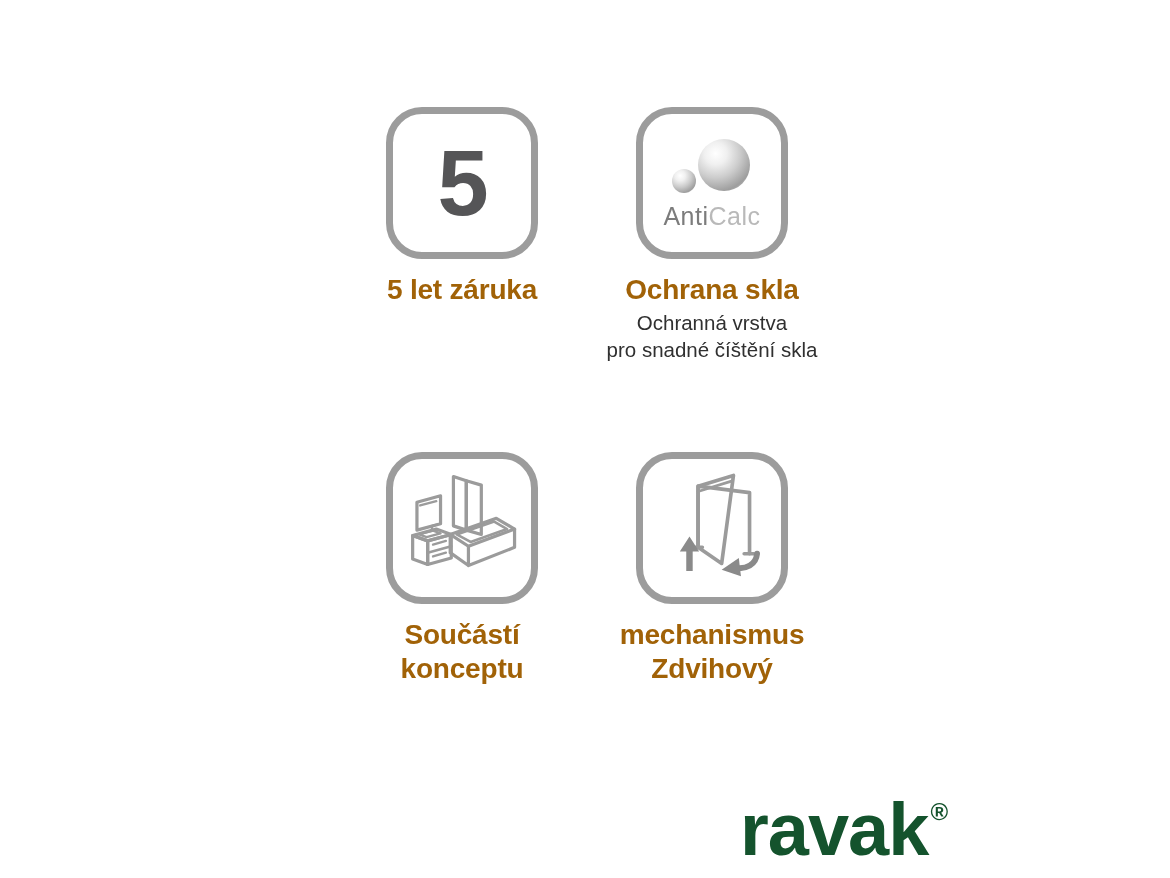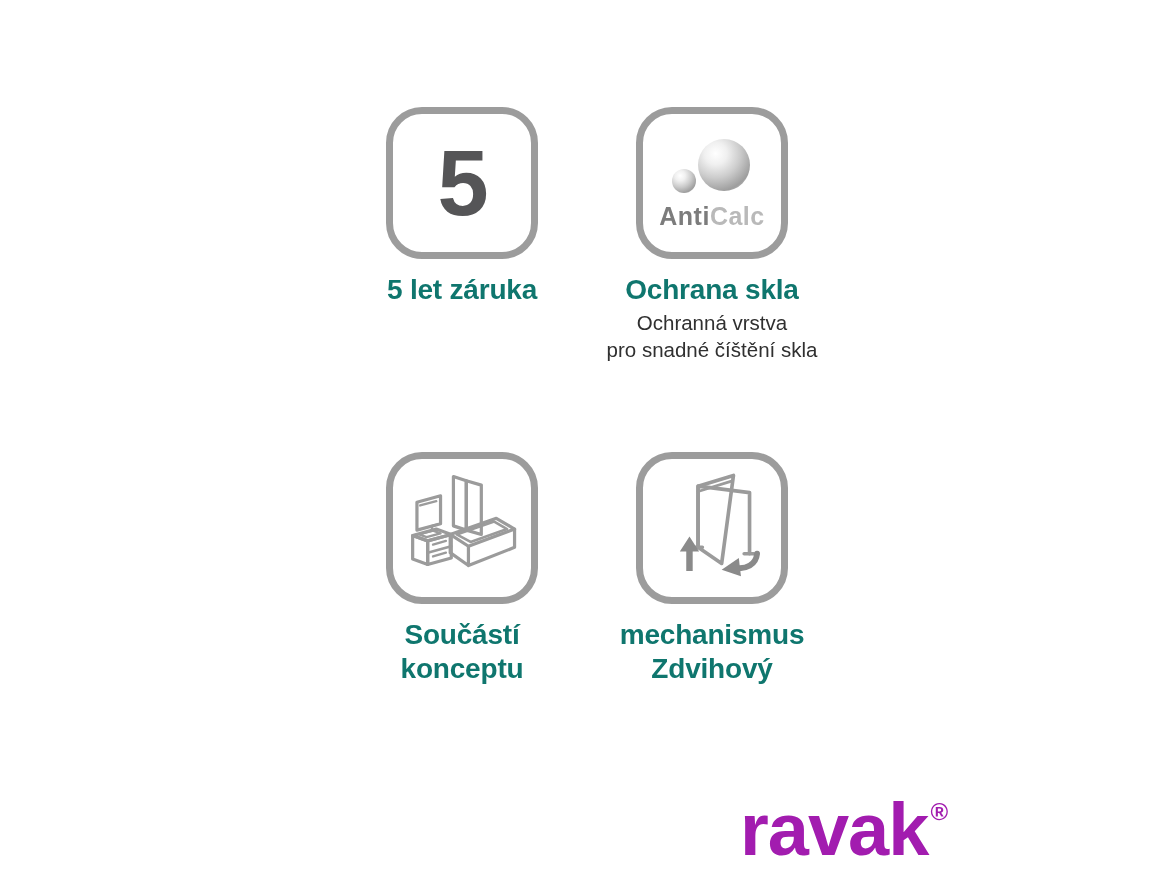--- a/index.html
+++ b/index.html
@@ -29,37 +29,37 @@
     font-size:92px; font-weight:bold; color:#555557;
     line-height:120px; letter-spacing:-2px;
   }
   .bubbles { position:relative; width:84px; height:58px; margin-top:4px; }
   .sphere {
     position:absolute; border-radius:50%;
     background:radial-gradient(circle at 34% 28%, #ffffff 0%, #f0f0f0 22%, #cccccc 48%, #9e9e9e 75%, #c9c9c9 92%, #bdbdbd 100%);
   }
   .sphere-large { width:52px; height:52px; right:4px; top:0; }
   .sphere-small { width:24px; height:24px; left:2px; top:30px; }
-  .anticalc-label { font-size:25px; font-weight:bold; letter-spacing:0.5px; margin-top:5px; }
+  .anticalc-label { font-size:25px; font-weight:normal; letter-spacing:0.5px; margin-top:5px; }
   .anticalc-primary { color:#7c7c7c; }
   .anticalc-secondary { color:#b9b9b9; }
   .feature-title {
     margin-top:14px; font-size:28px; font-weight:bold;
-    color:#0f766e; line-height:34px; letter-spacing:-0.2px;
+    color:#a16207; line-height:34px; letter-spacing:-0.2px;
   }
   .feature-title span { display:block; }
   .feature-desc {
     margin-top:2px; font-size:20.5px; color:#303030; line-height:27px;
   }
   .feature-desc span { display:block; }
   .icon-svg { display:block; }
   .brand-logo {
     position:absolute; left:740px; top:796px; height:64px;
     display:flex; align-items:flex-end;
-    color:#a21caf; font-weight:bold;
+    color:#14532d; font-weight:bold;
   }
   .brand-text { font-size:74px; line-height:60px; letter-spacing:-1px; }
   .brand-reg { font-size:24px; line-height:24px; margin-left:2px; align-self:flex-start; margin-top:4px; }
 </style>
 </head>
 <body>
 
 <div class="canvas">
 
   <div class="features-grid">

